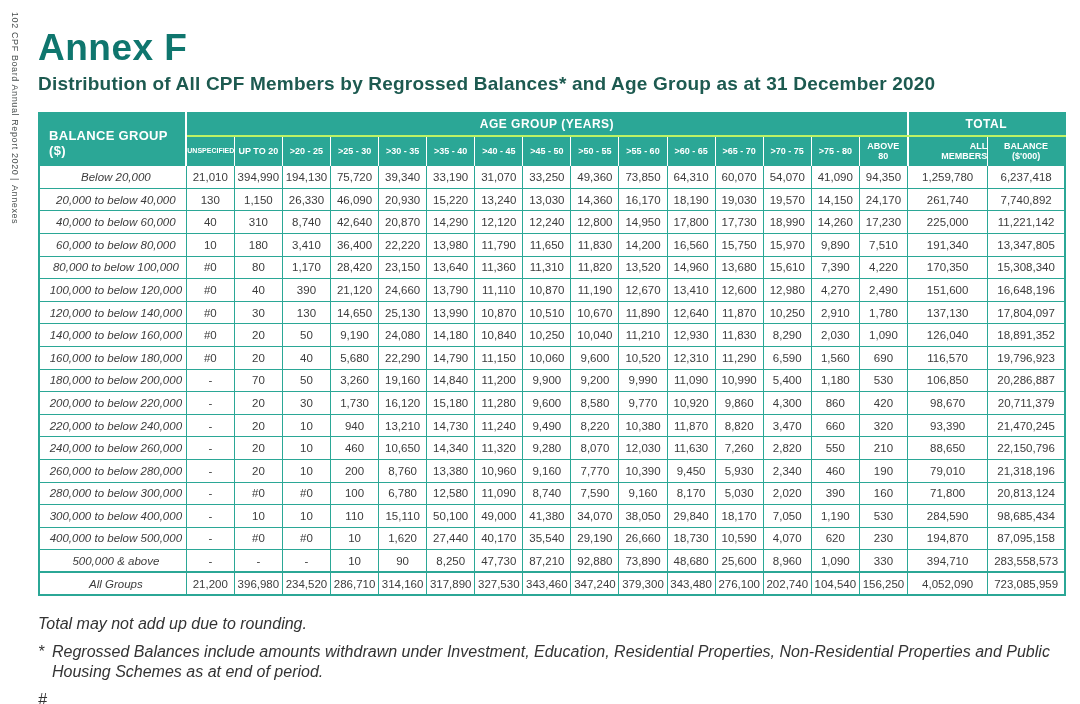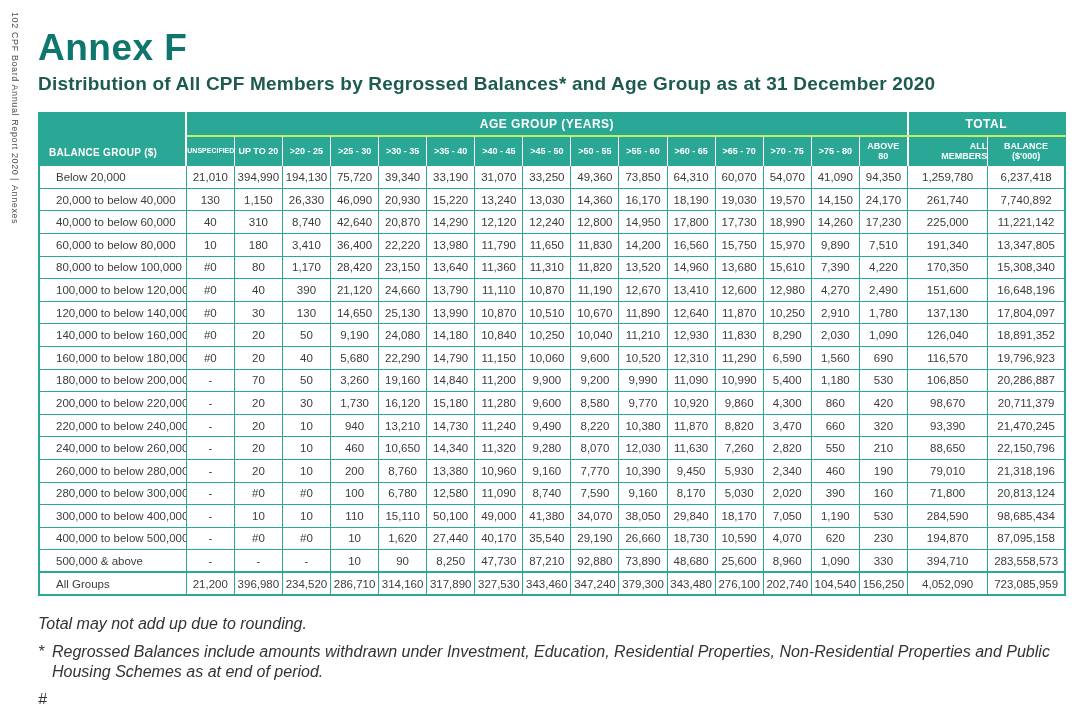--- a/index.html
+++ b/index.html
@@ -35,42 +35,42 @@
   col.c-label  { width:147px; }
   col.c-age    { width:48px;  }
   col.c-allmem { width:80px;  }
   col.c-bal    { width:77px;  }
 
   thead { background:#2ba796; color:#ffffff; }
   thead th { font-weight:bold; text-align:center; vertical-align:middle; }
 
   th.corner {
     text-align:left; vertical-align:bottom;
-    padding:0 0 7px 9px; font-size:10px; letter-spacing:0.3px;
+    padding:0 0 7px 9px; font-size:13px; letter-spacing:0.3px;
     border-right:2px solid #ffffff;
   }
   th.group-hdr {
     height:23px; font-size:12px; letter-spacing:0.5px;
     border-bottom:2px solid #bef264;
   }
   th.group-total { border-left:2px solid #ffffff; }
 
   th.col-hdr {
     height:30px; font-size:9px; line-height:1.15; white-space:pre;
     border-left:1px solid #ffffff; padding:1px 0;
   }
   th.col-hdr.sm { font-size:7px; letter-spacing:0; }
   th.col-hdr.total-first { border-left:2px solid #ffffff;text-align:right; }
 
   tbody td {
     border:1px solid #2ba796; height:22.6px;
     font-size:11.5px; color:#3c3c3c; text-align:center;
     padding:1px 2px; white-space:nowrap; overflow:hidden;
   }
-  tbody td.row-label { text-align:left; padding-left:16px; }
+  tbody td.row-label { text-align:center; padding-left:8px;font-style:italic; }
   tbody tr.grand-total td { border-top:2px solid #2ba796; }
 
   
   .footnotes { margin-top:18px; font-style:italic; font-size:16px; color:#333333; }
   .footnote { display:flex; margin-bottom:8px; line-height:1.25; }
   .footnote .marker { width:14px; flex:0 0 14px; }
 </style>
 </head>
 <body>
 

